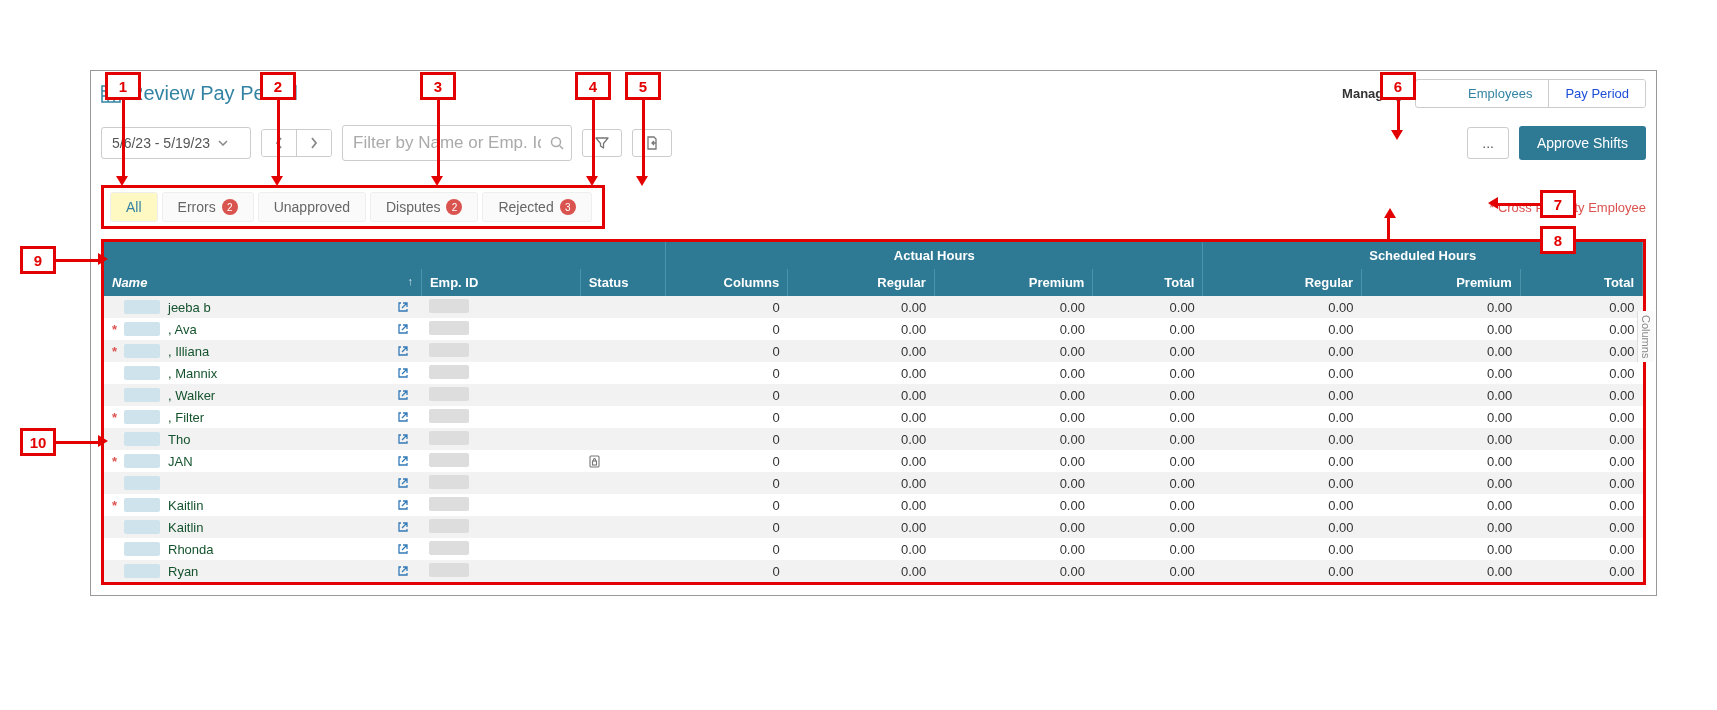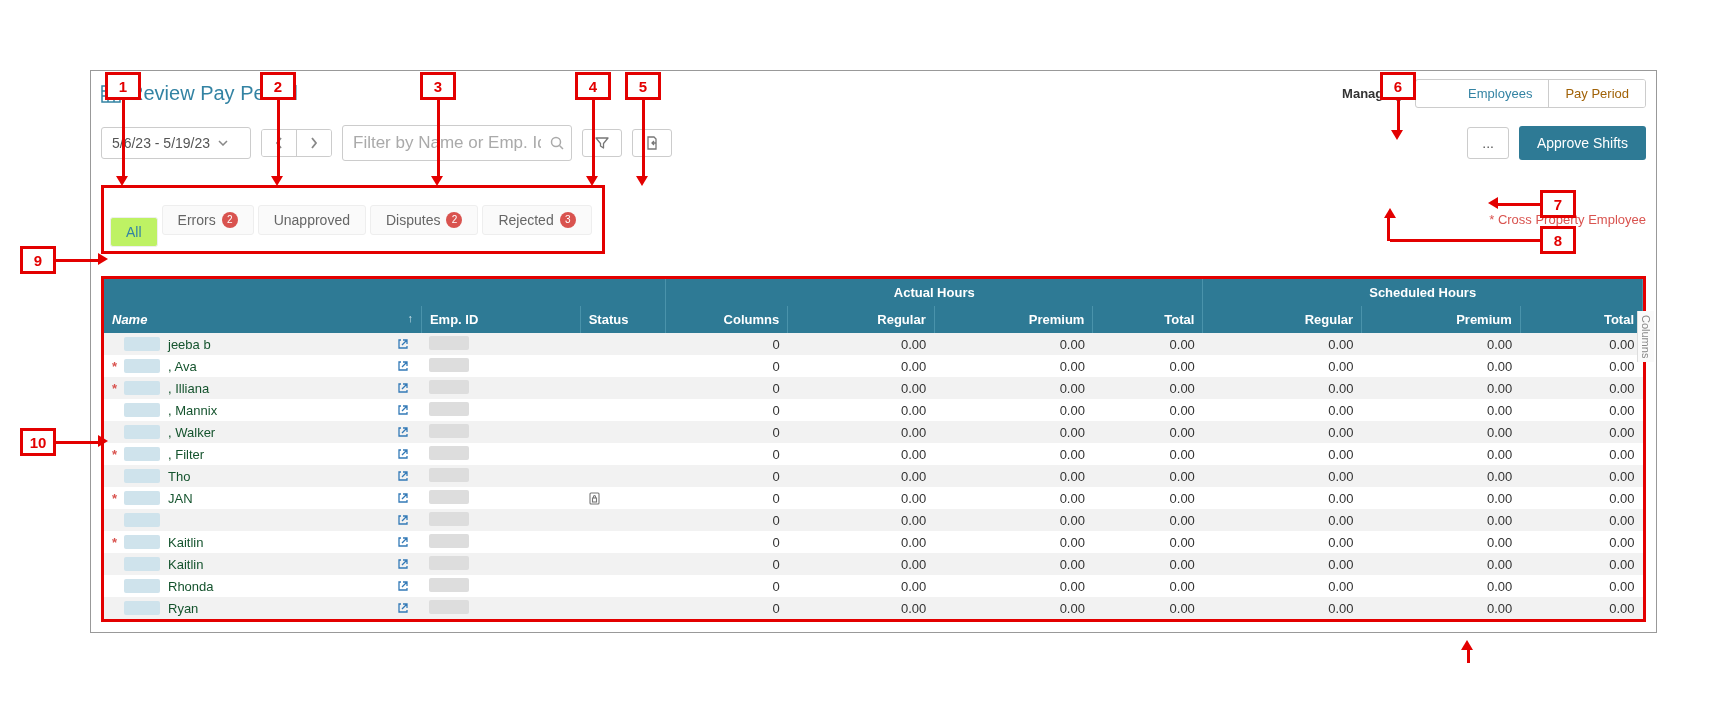--- a/index.html
+++ b/index.html
@@ -14,46 +14,46 @@
     .arrow-right { border-top: 6px solid transparent; border-bottom: 6px solid transparent; border-left: 10px solid #e30000; }
     .arrow-left { border-top: 6px solid transparent; border-bottom: 6px solid transparent; border-right: 10px solid #e30000; }
 
     .app-frame { border: 1px solid #999; margin: 60px 50px 20px 80px; padding: 0 10px 10px 10px; position: relative; }
     .header-row { display: flex; align-items: center; padding: 8px 0; border-bottom: 1px solid #fff; }
     .header-row .grid-icon { color: #3383a3; margin-right: 8px; }
     .header-row h1 { font-size: 20px; font-weight: 400; color: #3383a3; flex: 0 0 auto; }
     .header-row .spacer { flex: 1; }
     .managing-label { font-weight: 700; margin-right: 8px; color: #333; }
     .seg-group { display: inline-flex; border: 1px solid #ccc; border-radius: 3px; overflow: hidden; padding-left: 36px; }
-    .seg-btn { padding: 6px 16px; background: #fff; border: none; cursor: pointer; font-size: 13px; color: #a16207; }
+    .seg-btn { padding: 6px 16px; background: #fff; border: none; cursor: pointer; font-size: 13px; color: #1d4ed8; }
     .seg-btn.active { color: #3383a3; }
     .seg-btn + .seg-btn { border-left: 1px solid #ccc; }
 
     .toolbar-row { display: flex; align-items: center; gap: 10px; padding: 8px 0 14px 0; }
     .date-dd { border: 1px solid #ccc; border-radius: 3px; padding: 7px 10px; display: inline-flex; align-items: center; gap: 8px; cursor: pointer; background: #fff; color: #555; min-width: 150px; font-size: 14px; }
     .nav-group { display: inline-flex; border: 1px solid #ccc; border-radius: 3px; overflow: hidden; }
     .nav-btn { padding: 6px 12px; background: #fff; border: none; cursor: pointer; color: #777; }
     .nav-btn + .nav-btn { border-left: 1px solid #ccc; }
     .search-wrap { position: relative; width: 230px; }
     .search-input { width: 100%; border: 1px solid #ccc; border-radius: 3px; padding: 7px 30px 7px 10px; font-size: 17px; color: #555; }
     .search-input::placeholder { color: #aaa; }
     .search-icon { position: absolute; right: 8px; top: 50%; transform: translateY(-50%); color: #aaa; }
     .icon-btn { border: 1px solid #ccc; border-radius: 3px; padding: 6px 12px; background: #fff; cursor: pointer; color: #777; }
     .toolbar-spacer { flex: 1; }
     .more-btn { border: 1px solid #ccc; border-radius: 3px; padding: 7px 14px; background: #fff; cursor: pointer; color: #555; font-size:14px; }
     .primary-btn { background: #2e7a95; color: #fff; border: none; border-radius: 3px; padding: 9px 18px; cursor: pointer; font-size: 14px; }
 
     .tabs-row { display: flex; align-items: center; justify-content: space-between; margin-top: 10px; }
     .tabs { display: flex; align-items: center; border: 3px solid #e30000; padding: 4px 6px; }
     .tab { padding: 6px 15px; background: #fafafa; border: 1px solid #eee; border-radius: 3px; cursor: pointer; display: inline-flex; align-items: center; gap: 6px; color: #666; margin-right: 4px; font-size:14px; }
-    .tab.active { color: #3383a3; background:#bef264;margin-top:25px; }
+    .tab.active { color: #3383a3; background:#fef9c3; }
     .badge { background: #d9534f; color: #fff; border-radius: 50%; min-width: 16px; height: 16px; font-size: 10px; display: inline-flex; align-items: center; justify-content: center; padding: 0 4px; }
     .cross-note { color: #d9534f; font-size: 13px; }
 
-    .tbl-wrap { position: relative; margin-top: 22px; border: 3px solid #e30000; }
+    .tbl-wrap { position: relative; margin-top: 10px; border: 3px solid #e30000; }
     .tbl { width: 100%; border-collapse: collapse; table-layout: fixed; }
     .grp-hdr th { background: #2e7a95; color: #fff; font-weight: 600; font-size: 13px; padding: 6px 8px; border-right: 1px solid #4a93ab; text-align: center; }
     .col-hdr th { background: #2e7a95; color: #fff; font-weight: 600; font-size: 13px; padding: 6px 8px; border-right: 1px solid #4a93ab; text-align: right; }
     .col-hdr th.left { text-align: left; }
     .col-hdr th.name-col { position: relative; font-style: italic; }
     .sort-arrow { position: absolute; right: 8px; color: #cfe5ec; font-size: 11px; }
     tbody tr { height: 22px; }
     tbody tr:nth-child(odd) { background: #f2f2f2; }
     tbody tr:nth-child(even) { background: #fff; }
     tbody td { padding: 2px 8px; font-size: 13px; border-right: 0; }

